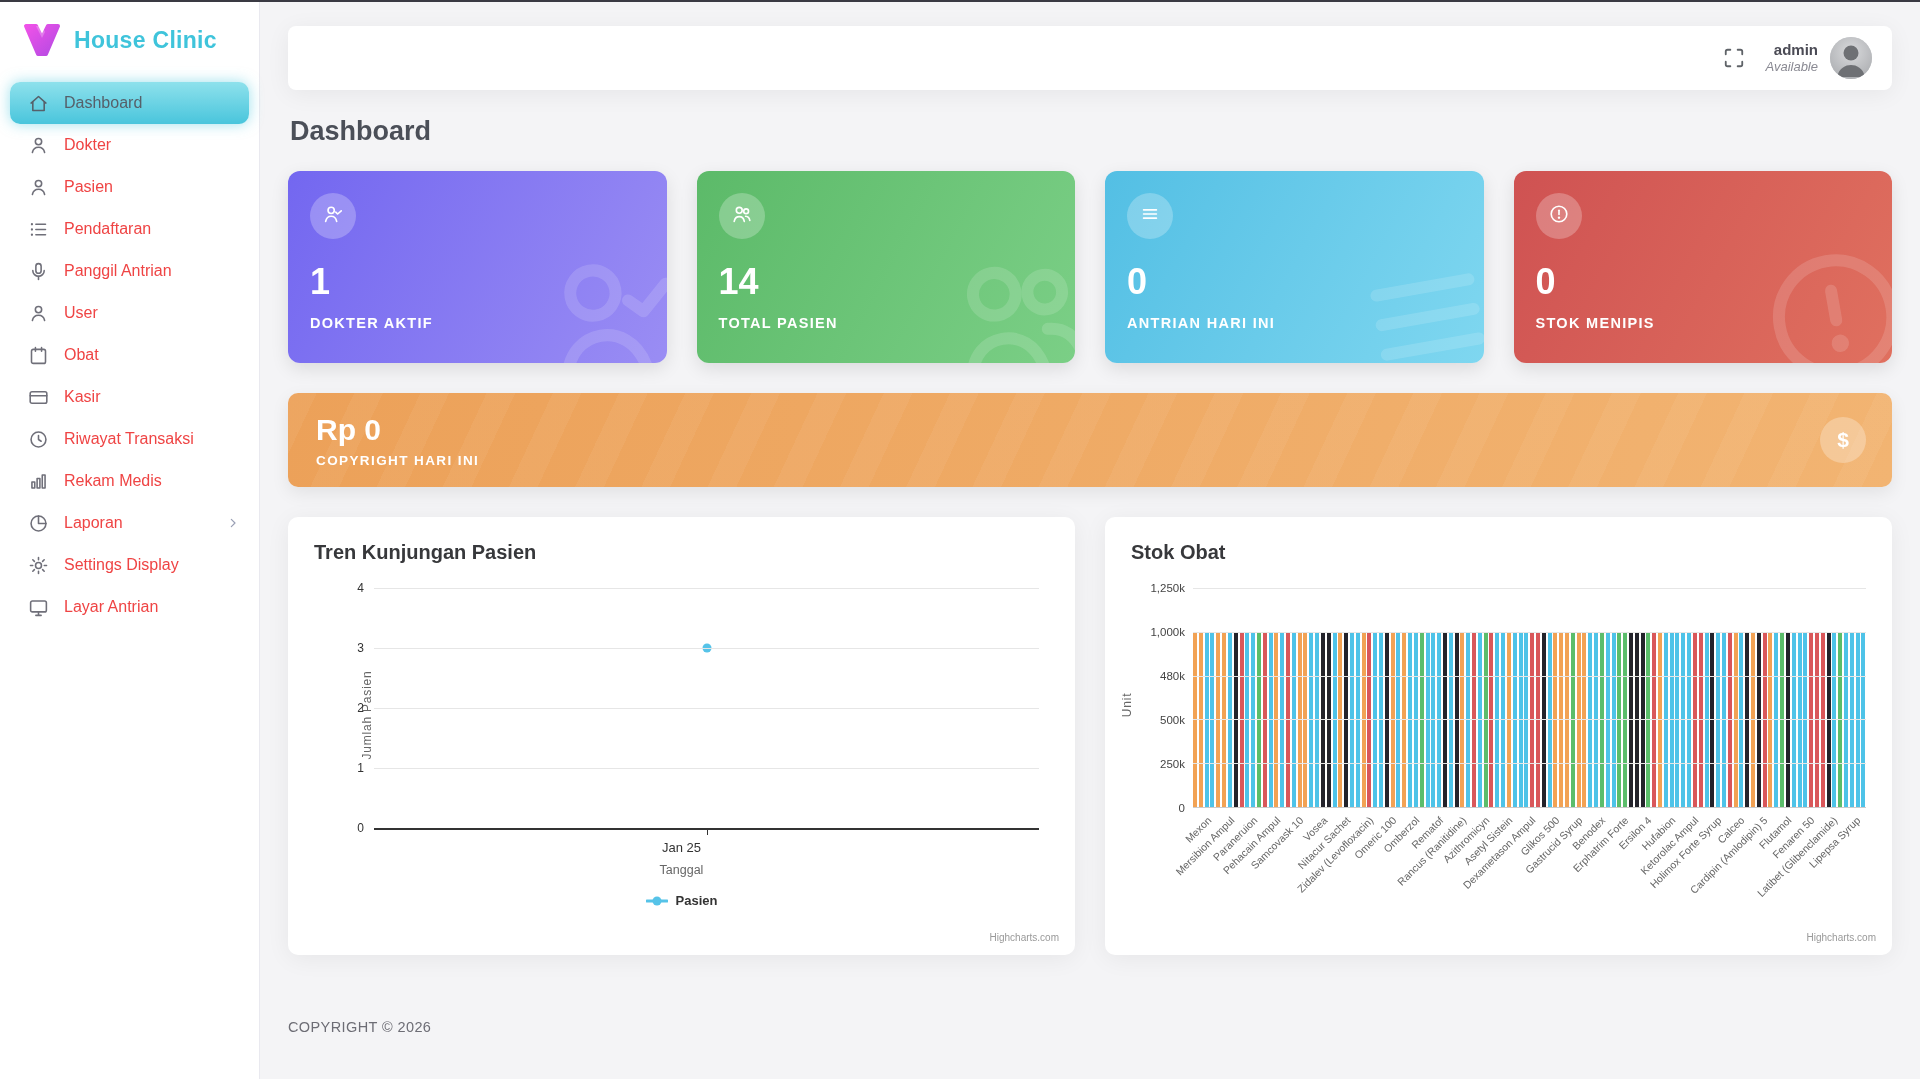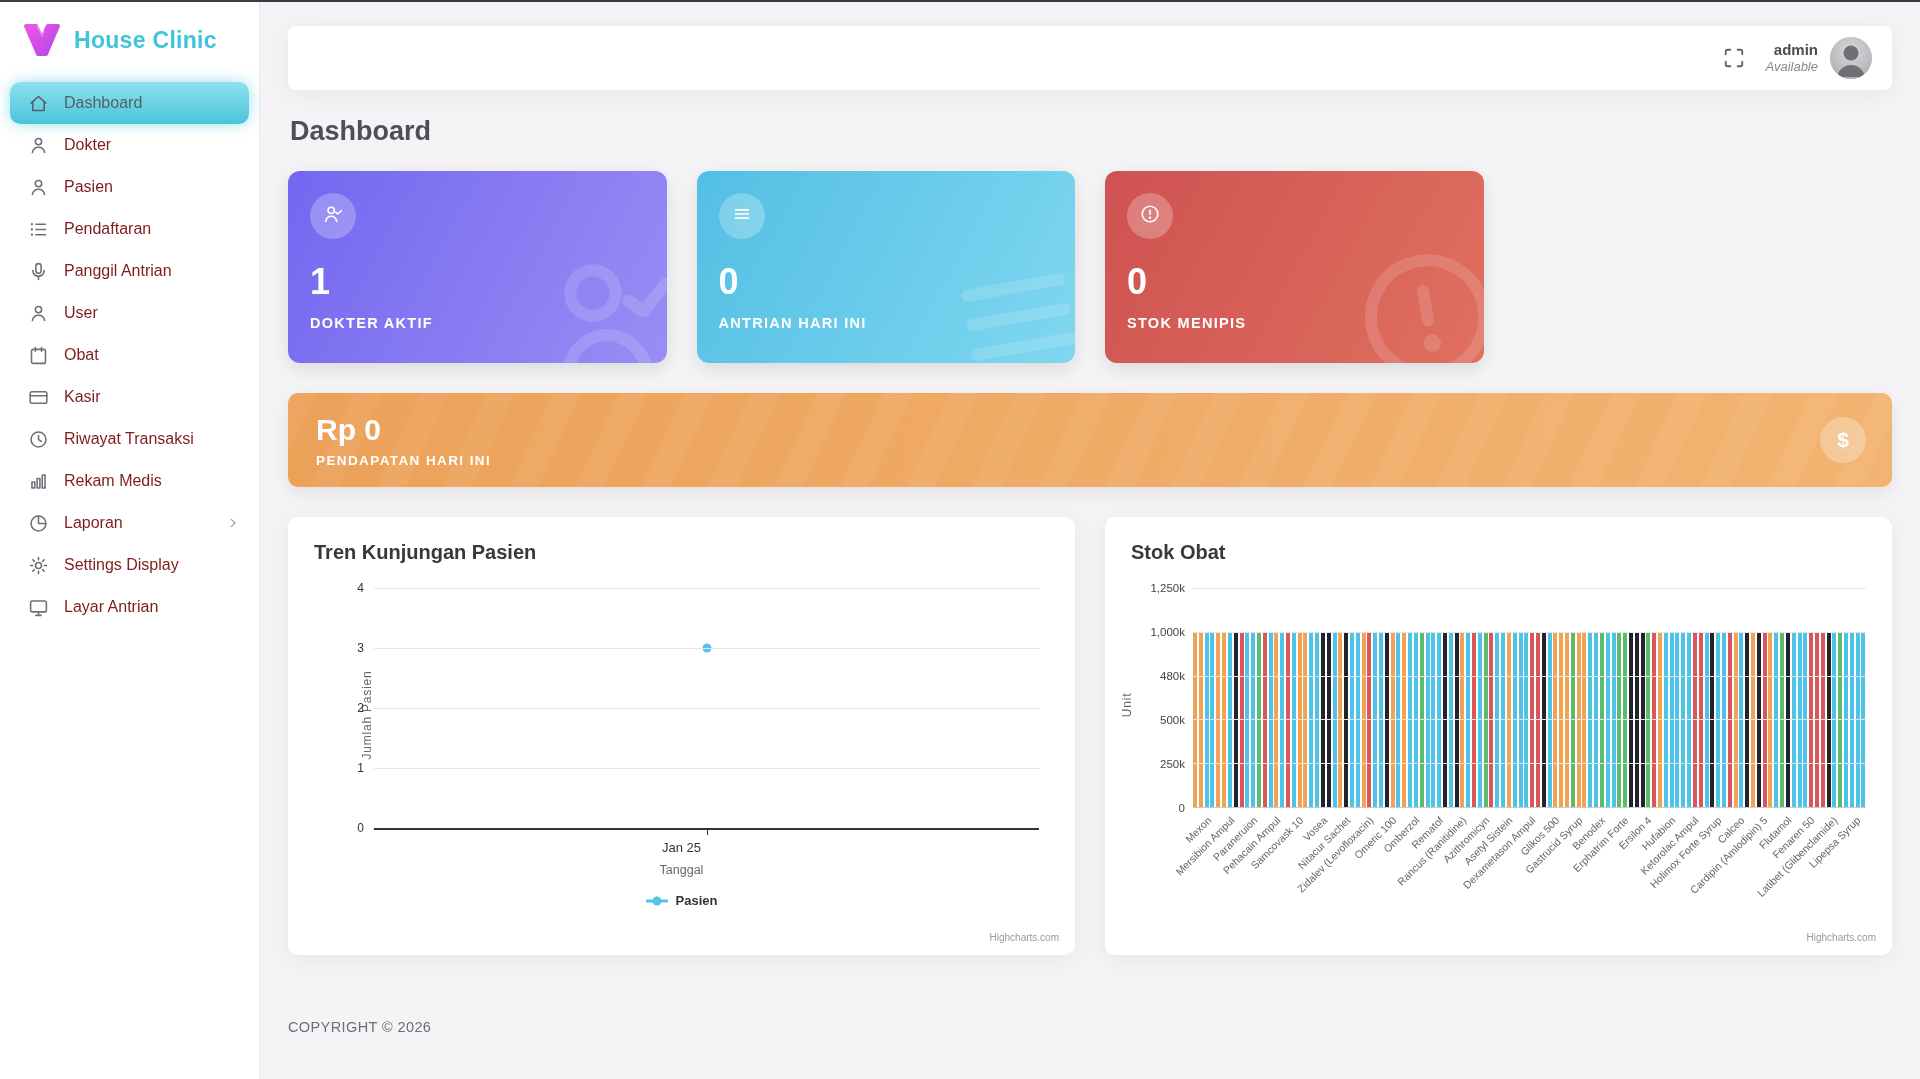--- a/index.html
+++ b/index.html
@@ -8,21 +8,21 @@
   body::before { content:""; position:fixed; top:0; left:0; right:0; height:2px; background:#3a3a43; z-index:99; }
 
   
   .sidebar { position:fixed; top:0; left:0; bottom:0; width:260px; background:#ffffff;
     border-right:1px solid #e9e9ef; z-index:10; }
   .brand { display:flex; align-items:center; gap:12px; padding:22px 22px 18px 22px; }
   .brand svg { width:40px; height:36px; }
   .brand-name { font-size:23px; font-weight:bold; color:var(--brand-cyan); letter-spacing:.3px; }
   .menu { padding:6px 0; }
   .menu-item { display:flex; align-items:center; gap:15px; height:42px; padding:0 18px 0 28px;
-    color:#7f1d1d; font-size:16px; cursor:pointer; }
+    color:#ef4444; font-size:16px; cursor:pointer; }
   .menu-item .mi-icon { width:21px; height:21px; flex:0 0 21px; display:grid; place-items:center; }
   .menu-item svg { width:21px; height:21px; stroke:#6f6f79; }
   .menu-item.active { margin:0 10px; padding:0 8px 0 18px; border-radius:10px;
     background:linear-gradient(180deg, var(--active-from), var(--active-to));
     box-shadow:0 0 14px rgba(77,200,222,.55); color:#56606a; }
   .menu-item.active svg { stroke:#56606a; }
   .mi-label { flex:1; }
   .mi-chevron { width:16px; height:16px; }
   .mi-chevron svg { width:16px; height:16px; stroke:#9aa0b5; }
 
@@ -287,20 +287,38 @@
         <div class="sc-iconwrap">
           <span class=""><svg viewBox="0 0 24 24" fill="none" stroke-width="1.8" stroke-linecap="round" stroke-linejoin="round">
               <circle cx="10" cy="8" r="3.4"></circle>
               <path d="M4 20c.8-3.8 3.4-5.5 6-5.5s5.2 1.7 6 5.5"></path>
               <path d="M15 10l2 2 4-3.5"></path>
             </svg></span>
         </div>
         <div class="sc-value">1</div>
         <div class="sc-label">DOKTER AKTIF</div>
       </div>
+      <div class="stat-card" style="background: linear-gradient(118deg, rgb(92, 186, 105), rgb(123, 207, 134));">
+        <span class="sc-watermark"><svg viewBox="0 0 24 24" fill="none" stroke-width="1.8" stroke-linecap="round" stroke-linejoin="round">
+            <circle cx="9" cy="8" r="3.2"></circle>
+            <path d="M3.5 20c.7-3.6 3-5.2 5.5-5.2s4.8 1.6 5.5 5.2"></path>
+            <circle cx="16.5" cy="9" r="2.6"></circle>
+            <path d="M16 14.5c2.5.2 4 1.8 4.5 4.5"></path>
+          </svg></span>
+        <div class="sc-iconwrap">
+          <span class=""><svg viewBox="0 0 24 24" fill="none" stroke-width="1.8" stroke-linecap="round" stroke-linejoin="round">
+              <circle cx="9" cy="8" r="3.2"></circle>
+              <path d="M3.5 20c.7-3.6 3-5.2 5.5-5.2s4.8 1.6 5.5 5.2"></path>
+              <circle cx="16.5" cy="9" r="2.6"></circle>
+              <path d="M16 14.5c2.5.2 4 1.8 4.5 4.5"></path>
+            </svg></span>
+        </div>
+        <div class="sc-value">14</div>
+        <div class="sc-label">TOTAL PASIEN</div>
+      </div>
       <div class="stat-card" style="background: linear-gradient(118deg, rgb(83, 191, 228), rgb(127, 215, 240));">
         <span class="sc-watermark"><svg viewBox="0 0 24 24" fill="none" stroke-width="1.8" stroke-linecap="round" stroke-linejoin="round">
             <path d="M5 7.5h14M5 12h14M5 16.5h14"></path>
           </svg></span>
         <div class="sc-iconwrap">
           <span class=""><svg viewBox="0 0 24 24" fill="none" stroke-width="1.8" stroke-linecap="round" stroke-linejoin="round">
               <path d="M5 7.5h14M5 12h14M5 16.5h14"></path>
             </svg></span>
         </div>
         <div class="sc-value">0</div>
@@ -320,21 +338,21 @@
             </svg></span>
         </div>
         <div class="sc-value">0</div>
         <div class="sc-label">STOK MENIPIS</div>
       </div>
     </div>
 
   <div class="banner" id="banner" style="background: linear-gradient(100deg, rgb(236, 161, 89), rgb(242, 180, 114));">
     <div style="position:relative;z-index:2;">
       <div class="bn-value">Rp 0</div>
-      <div class="bn-label">PENDAPATAN HARI INI</div>
+      <div class="bn-label">COPYRIGHT HARI INI</div>
     </div>
     <div class="bn-icon">$</div>
   </div>
 
   <div class="charts">
 
     <div class="chart-card">
       <div class="chart-title">Tren Kunjungan Pasien</div>
       <div class="lc-area">
         <div class="lc-plot" id="lcPlot">

